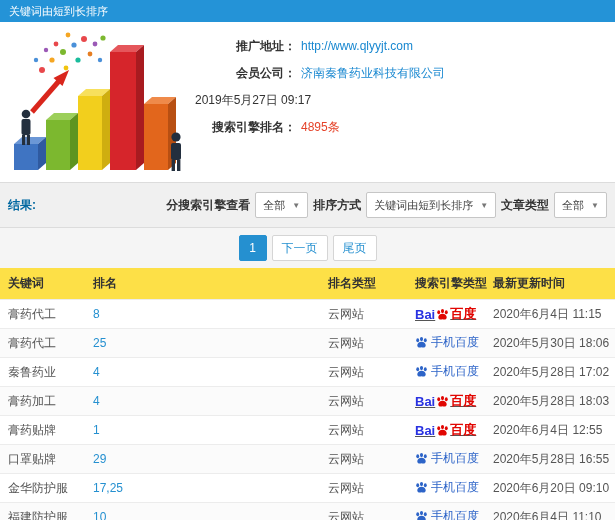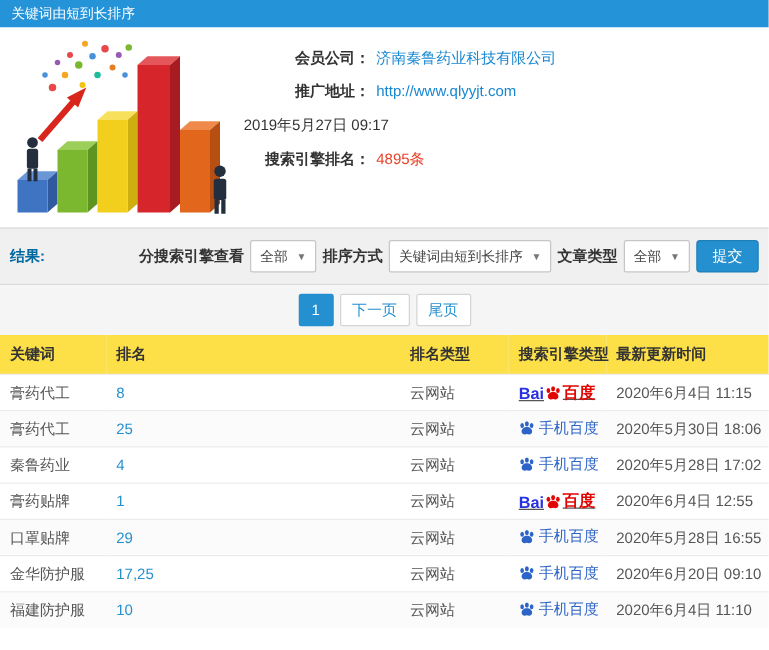--- a/index.html
+++ b/index.html
@@ -141,26 +141,26 @@
       <g transform="translate(168,140)" fill="#232f3e">
         <circle cx="0" cy="-33" r="4.6"></circle>
         <rect x="-5" y="-27" width="10" height="17" rx="2"></rect>
         <rect x="-4.4" y="-10" width="3.4" height="11"></rect>
         <rect x="1" y="-10" width="3.4" height="11"></rect>
       </g>
     </svg>
   </div>
   <div class="info">
     <div class="info-row">
+      <span class="info-label">推广地址：</span>
+      <a class="link info-value">http://www.qlyyjt.com</a>
+    </div>
+    <div class="info-row">
       <span class="info-label">会员公司：</span>
       <a class="link info-value">济南秦鲁药业科技有限公司</a>
-    </div>
-    <div class="info-row">
-      <span class="info-label">推广地址：</span>
-      <a class="link info-value">http://www.qlyyjt.com</a>
     </div>
     <div class="info-row">
       <span class="info-value">2019年5月27日 09:17</span>
     </div>
     <div class="info-row">
       <span class="info-label">搜索引擎排名：</span>
       <span class="info-value red">4895条</span>
     </div>
   </div>
 </div>
@@ -176,21 +176,20 @@
     <span class="flabel">排序方式</span>
     <div class="select">
       <span>关键词由短到长排序</span>
       <span class="caret">▼</span>
     </div>
     <span class="flabel">文章类型</span>
     <div class="select">
       <span>全部</span>
       <span class="caret">▼</span>
     </div>
-    <button class="submit">提交</button>
   </div>
 </div>
 
 <div class="pagebar">
   <span class="pg active">1</span>
   <span class="pg">下一页</span>
   <span class="pg">尾页</span>
 </div>
 
 <table>
@@ -250,20 +249,36 @@
             <svg class="paw" width="13" height="13" viewBox="0 0 24 24" fill="#2d64c8">
               <ellipse cx="5" cy="8" rx="2.7" ry="3.7"></ellipse>
               <ellipse cx="12" cy="5.6" rx="2.9" ry="3.9"></ellipse>
               <ellipse cx="19" cy="8" rx="2.7" ry="3.7"></ellipse>
               <path d="M12 10.5c-4.4 0-7.8 3-7.8 6.6 0 2.6 1.9 4.3 4.4 4.3 1.4 0 2.3-.6 3.4-.6 1.1 0 2 .6 3.4.6 2.5 0 4.4-1.7 4.4-4.3 0-3.6-3.4-6.6-7.8-6.6z"></path>
             </svg>
             <span>手机百度</span>
           </span></td>
         <td>2020年5月28日 17:02</td>
       </tr>
+      <tr class="alt">
+        <td>膏药加工</td>
+        <td><a class="rank">4</a></td>
+        <td>云网站</td>
+        <td><span class="bd">
+            <span class="bd-bai">Bai</span>
+            <svg class="paw" width="13" height="13" viewBox="0 0 24 24" fill="#e10602">
+              <ellipse cx="5" cy="8" rx="2.7" ry="3.7"></ellipse>
+              <ellipse cx="12" cy="5.6" rx="2.9" ry="3.9"></ellipse>
+              <ellipse cx="19" cy="8" rx="2.7" ry="3.7"></ellipse>
+              <path d="M12 10.5c-4.4 0-7.8 3-7.8 6.6 0 2.6 1.9 4.3 4.4 4.3 1.4 0 2.3-.6 3.4-.6 1.1 0 2 .6 3.4.6 2.5 0 4.4-1.7 4.4-4.3 0-3.6-3.4-6.6-7.8-6.6z"></path>
+            </svg>
+            <span class="bd-du">百度</span>
+          </span></td>
+        <td>2020年5月28日 18:03</td>
+      </tr>
       <tr>
         <td>膏药贴牌</td>
         <td><a class="rank">1</a></td>
         <td>云网站</td>
         <td><span class="bd">
             <span class="bd-bai">Bai</span>
             <svg class="paw" width="13" height="13" viewBox="0 0 24 24" fill="#e10602">
               <ellipse cx="5" cy="8" rx="2.7" ry="3.7"></ellipse>
               <ellipse cx="12" cy="5.6" rx="2.9" ry="3.9"></ellipse>
               <ellipse cx="19" cy="8" rx="2.7" ry="3.7"></ellipse>

